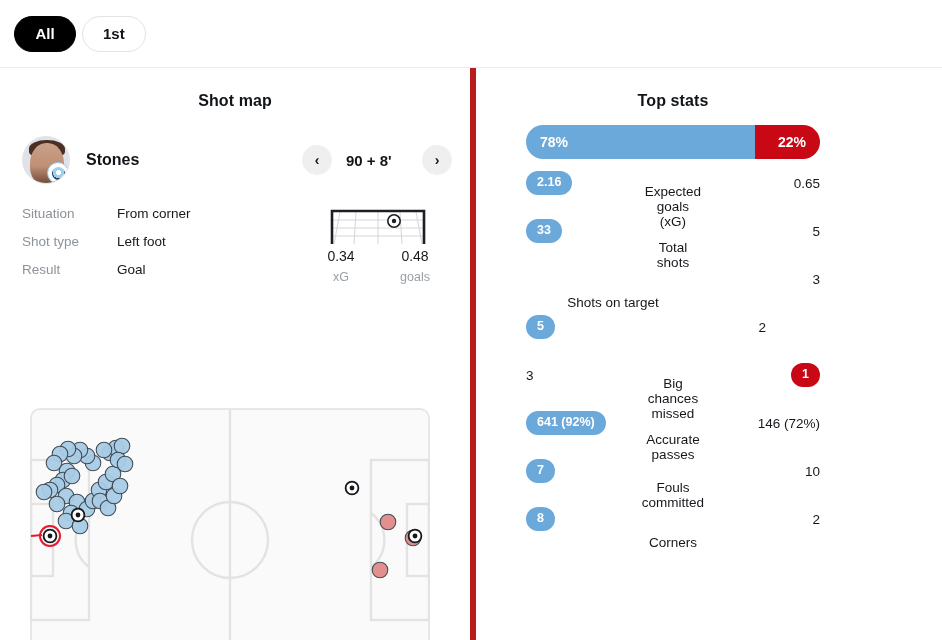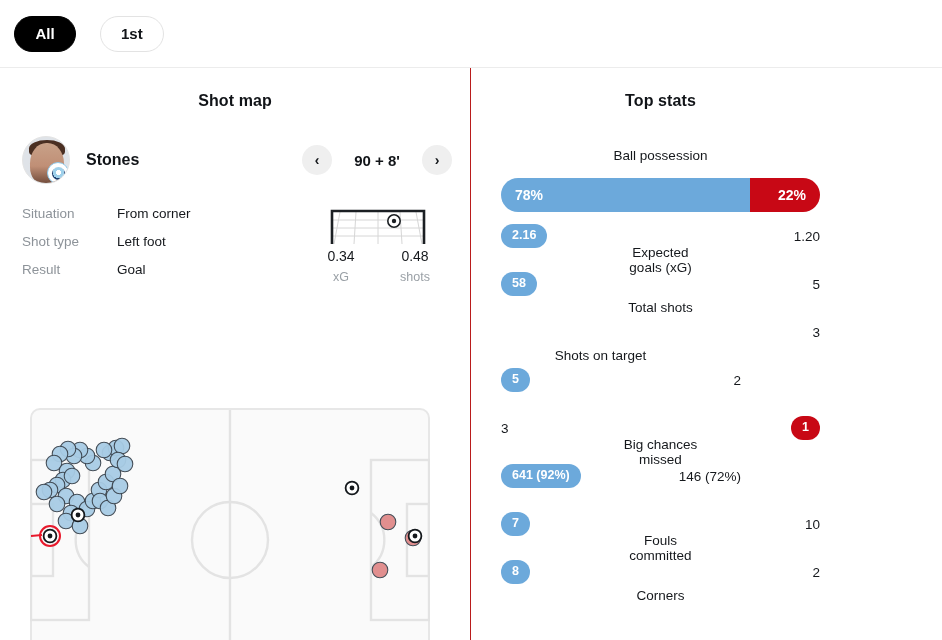--- a/index.html
+++ b/index.html
@@ -9,21 +9,21 @@
     font-family: "Liberation Sans", sans-serif;
     color: #111418;
     overflow: hidden;
   }
 
   
   .tabbar {
     height: 68px;
     display: flex;
     align-items: center;
-    gap: 24px;
+    gap: 6px;
     padding: 0 14px;
     border-bottom: 1px solid #ececec;
   }
   .tab {
     height: 36px;
     min-width: 62px;
     padding: 0 20px;
     border-radius: 18px;
     border: 1px solid #e3e3e3;
     background: #fff;
@@ -41,21 +41,21 @@
     color: #ffffff;
     border-color: #000000;
   }
 
   
   .body {
     display: flex;
     height: 572px;
   }
   .col-left  { width: 470px; position: relative; }
-  .col-right { width: 380px; border-left: 1px solid #b91c1c; }
+  .col-right { width: 380px; border-left: 6px solid #b91c1c; padding-left: 20px; }
 
   .panel-title {
     text-align: center;
     font-size: 16px;
     font-weight: 700;
     padding-top: 24px;
     letter-spacing: .1px;
   }
 
   
@@ -123,21 +123,21 @@
     font-weight: 700;
     color: #15181c;
     cursor: pointer;
     line-height: 1;
     font-family: "Liberation Sans", sans-serif;
   }
   .shot-time {
     font-size: 15px;
     font-weight: 700;
     min-width: 62px;
-    text-align: center;
+    text-align: left;
   }
 
   
   .details {
     display: flex;
     margin: 22px 18px 0 22px;
   }
   .detail-list { flex: 1; }
   .detail-row {
     display: flex;
@@ -298,21 +298,21 @@
             <circle cx="64" cy="13" r="2.2" fill="#1b1f23"></circle>
           </svg>
         </div>
         <div class="xg-row">
           <div class="xg-cell">
             <div class="xg-num">0.34</div>
             <div class="xg-lab">xG</div>
           </div>
           <div class="xg-cell">
             <div class="xg-num">0.48</div>
-            <div class="xg-lab">shots</div>
+            <div class="xg-lab">goals</div>
           </div>
         </div>
       </div>
     </div>
 
     <div class="pitch-wrap">
       <svg width="400" height="265" viewBox="0 0 400 265">
         <rect x="1" y="1" width="398" height="263" rx="9" fill="#fafafa" stroke="#e7e7e7" stroke-width="2"></rect>
         <g stroke="#e3e3e3" stroke-width="2.4" fill="none">
           <line x1="200" y1="2" x2="200" y2="263"></line>
@@ -381,39 +381,38 @@
               <circle cx="385" cy="128" r="2.4" fill="#14181c" stroke="none" stroke-width="0"></circle>
             </g>
           </g>
       </svg>
     </div>
   </div>
 
   <div class="col-right">
     <div class="panel-title">Top stats</div>
 
-    <div class="stat-head">Ball possession</div>
     <div class="possession">
       <div class="poss-left" style="width: 78%; background: rgb(108, 169, 219);">78%</div>
       <div class="poss-right" style="background: rgb(200, 8, 21);">22%</div>
     </div>
 
     <div id="stat-rows">
         <div class="stat-row">
           <div class="stat-side left">
             <span class="pill" style="background: rgb(108, 169, 219);">2.16</span>
           </div>
           <div class="stat-label">Expected goals (xG)</div>
           <div class="stat-side right">
-            <span class="plain">1.20</span>
-          </div>
-        </div>
-        <div class="stat-row">
-          <div class="stat-side left">
-            <span class="pill" style="background: rgb(108, 169, 219);">58</span>
+            <span class="plain">0.65</span>
+          </div>
+        </div>
+        <div class="stat-row">
+          <div class="stat-side left">
+            <span class="pill" style="background: rgb(108, 169, 219);">33</span>
           </div>
           <div class="stat-label">Total shots</div>
           <div class="stat-side right">
             <span class="plain">5</span>
           </div>
         </div>
         <div class="stat-row">
           <div class="stat-label">Shots on target</div>
           <div class="stat-side right">
             <span class="plain">3</span>
@@ -433,20 +432,21 @@
           </div>
           <div class="stat-label">Big chances missed</div>
           <div class="stat-side right">
             <span class="pill" style="background: rgb(200, 8, 21);">1</span>
           </div>
         </div>
         <div class="stat-row">
           <div class="stat-side left">
             <span class="pill" style="background: rgb(108, 169, 219);">641 (92%)</span>
           </div>
+          <div class="stat-label">Accurate passes</div>
           <div class="stat-side right">
             <span class="plain">146 (72%)</span>
           </div>
         </div>
         <div class="stat-row">
           <div class="stat-side left">
             <span class="pill" style="background: rgb(108, 169, 219);">7</span>
           </div>
           <div class="stat-label">Fouls committed</div>
           <div class="stat-side right">

